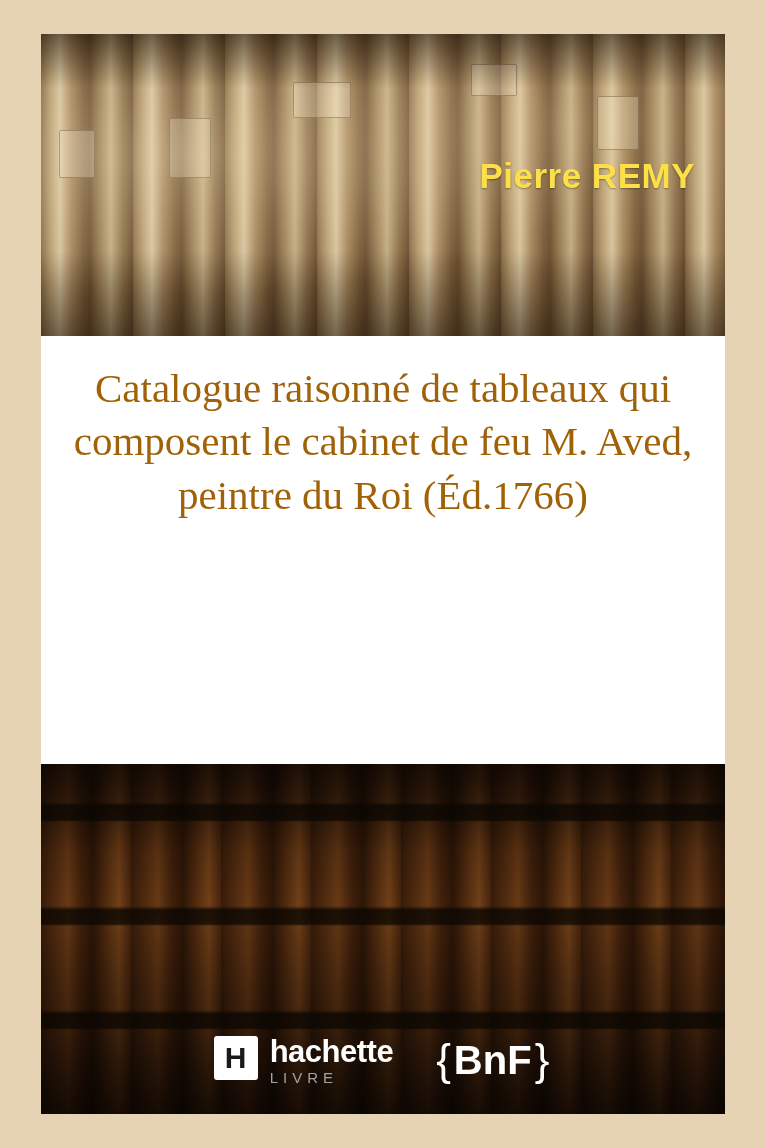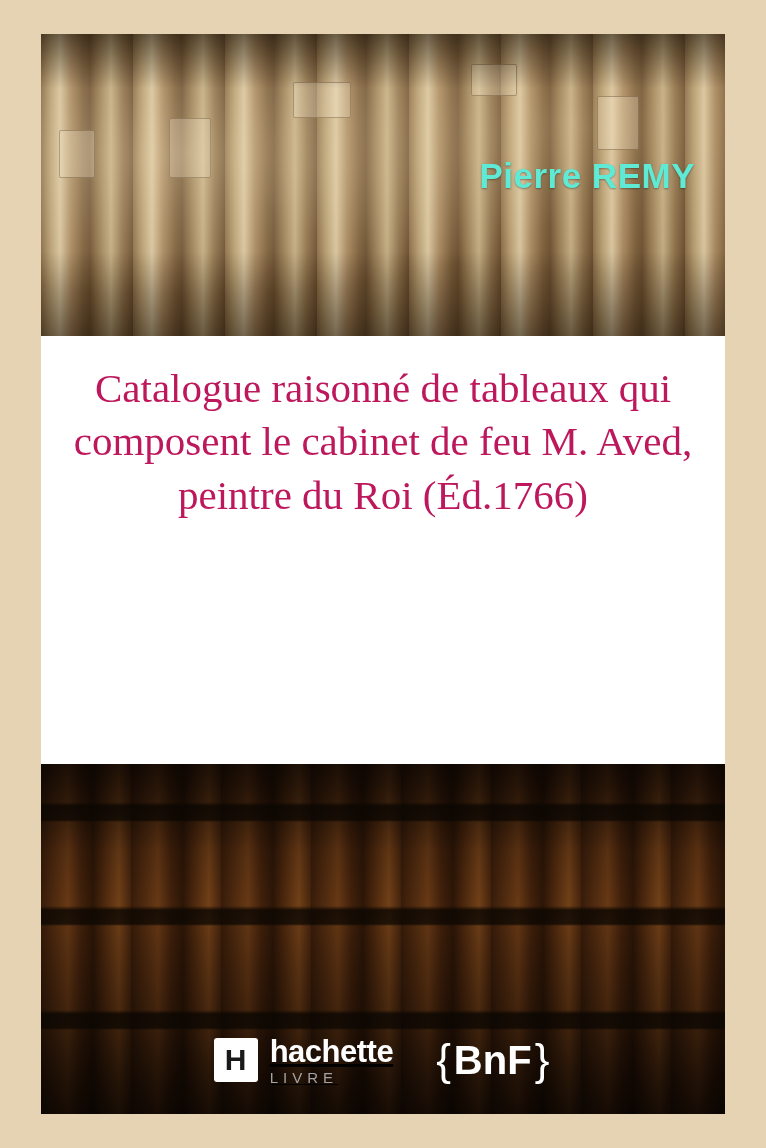--- a/index.html
+++ b/index.html
@@ -107,21 +107,21 @@
         rgba(0,0,0,0.0) 0px, rgba(0,0,0,0.0) 84px,
         rgba(10,6,2,0.75) 86px, rgba(10,6,2,0.8) 100px, rgba(0,0,0,0.0) 104px),
       linear-gradient(180deg, rgba(0,0,0,0.45) 0%, rgba(0,0,0,0.05) 25%, rgba(0,0,0,0.25) 70%, rgba(0,0,0,0.65) 100%);
   }
 
   
   .author {
     position: absolute;
     right: 30px;
     top: 122px;
-    color: #5eead4;
+    color: #fde047;
     font-family: "Liberation Sans", sans-serif;
     font-weight: bold;
     font-size: 35px;
     letter-spacing: 0.5px;
     text-shadow: 0 1px 2px rgba(0,0,0,0.35);
     z-index: 5;
     white-space: nowrap;
   }
 
   
@@ -136,42 +136,41 @@
     align-items: flex-start;
     justify-content: center;
   }
   .title {
     width: 620px;
     margin-top: 26px;
     text-align: center;
     font-family: "Liberation Serif", serif;
     font-size: 41px;
     line-height: 1.30;
-    color: #be185d;
+    color: #a16207;
     font-weight: normal;
   }
 
   
   .logos {
     position: absolute;
     left: 0;
     bottom: 18px;
     width: 684px;
     height: 72px;
     display: flex;
     align-items: center;
     justify-content: center;
     gap: 40px;
     z-index: 6;
   }
   .hachette {
     display: flex;
-    align-items: center;
+    align-items: flex-start;
     gap: 12px;
-    text-decoration: underline;
   }
   .hachette .mark {
     width: 44px;
     height: 44px;
     background: #ffffff;
     border-radius: 3px;
     position: relative;
     flex: none;
   }
   .hachette .mark::before {

